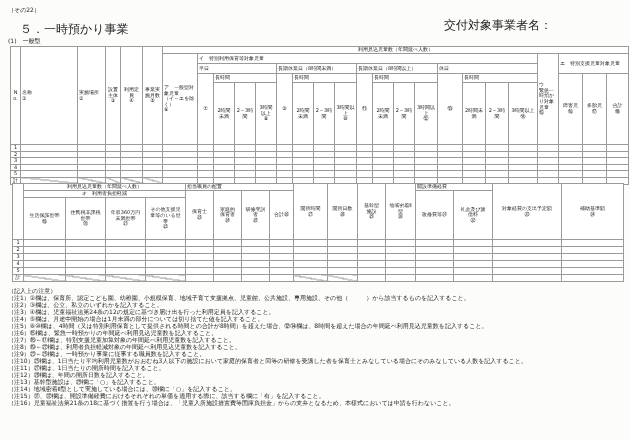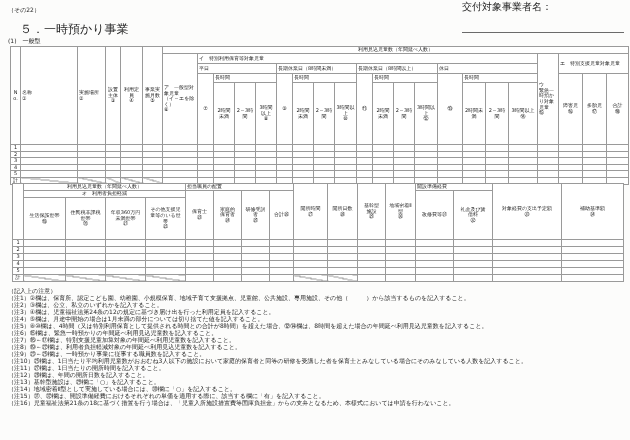--- a/index.html
+++ b/index.html
@@ -3,21 +3,21 @@
 <meta charset="utf-8">
 <style>
   html,body{margin:0;padding:0}
   body{
     width:630px;height:440px;position:relative;overflow:hidden;
     background:#fcfcfb;color:#1f1f1f;
     font-family:"DejaVu Sans","Liberation Sans",sans-serif;
     -webkit-font-smoothing:antialiased;
   }
   .corner{position:absolute;left:8px;top:6px;font-size:6px}
-  .payee{position:absolute;right:6px;top:0;font-size:10px;border-bottom:1px solid #6a6a6a;padding-bottom:18px}
+  .payee{position:absolute;right:6px;top:17px;font-size:12px;border-bottom:1px solid #6a6a6a;padding-bottom:18px}
   .payee .line{display:inline-block;width:72px;height:6px}
   .title{position:absolute;left:20px;top:21px;font-size:12px}
   .subtitle{position:absolute;left:8px;top:37px;font-size:6px}
 
   table{border-collapse:collapse;table-layout:fixed;background:#fff}
   th,td{border:1px solid #9a9a9a;padding:0 1px;font-weight:normal;font-size:5px;
         line-height:1.12;white-space:pre-line;overflow:hidden;vertical-align:middle;
         text-align:center;word-break:break-all}
   .thl{text-align:left;vertical-align:middle}
   .t1{position:absolute;left:10px;top:46px;width:618px}

